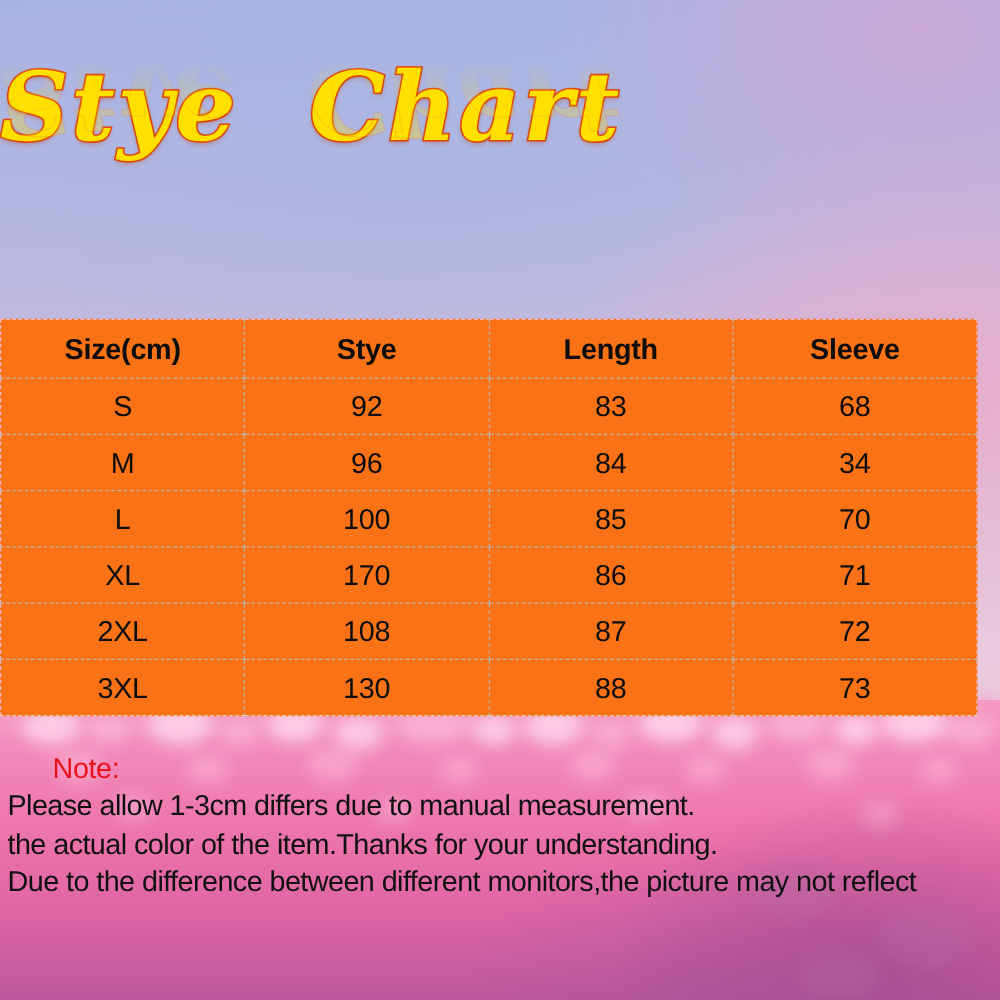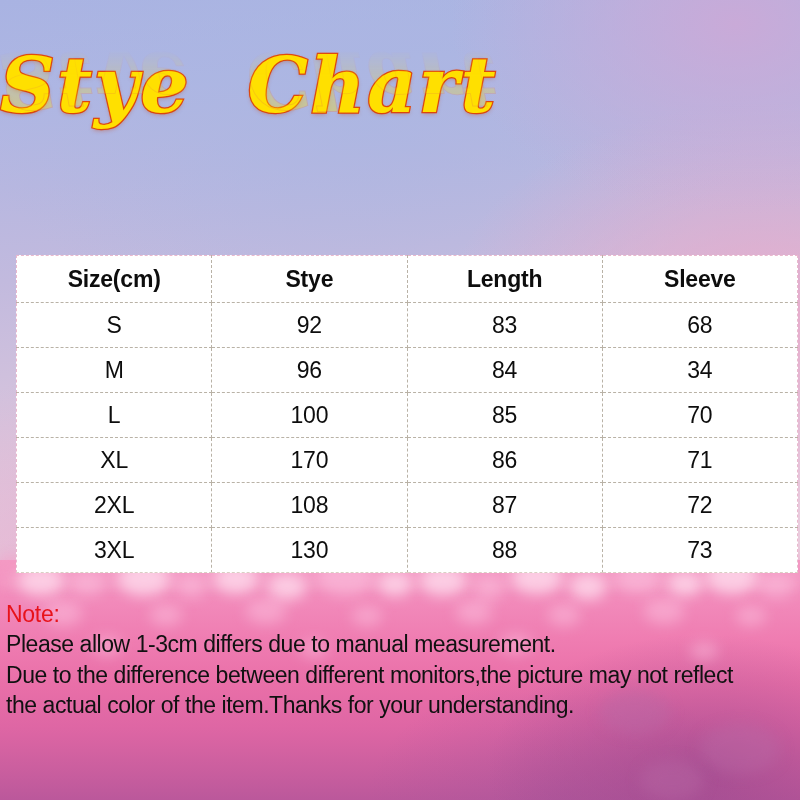--- a/index.html
+++ b/index.html
@@ -144,25 +144,25 @@
     left: 8px;
     top: 193px;
     font-size: 20px;
     color: #111111;
     letter-spacing: -0.2px;
   }
 
   
   .size-table {
     position: absolute;
-    left: 16px;
+    left: 0;
     top: 255px;
     width: 782px;
     border-collapse: collapse;
-    background: #ffffff;
+    background: #f97316;
     border: 1px dashed #eab8cd;
     table-layout: fixed;
   }
   .size-table td, .size-table th {
     border: 1px dashed #b9b2a6;
     text-align: center;
     color: #0d0d0d;
     font-weight: normal;
   }
   .size-table thead th {
@@ -188,20 +188,21 @@
     left: 6px;
     top: 600px;
     width: 792px;
   }
   .note-label {
     display: block;
     font-size: 23px;
     color: #e8121a;
     line-height: 1.28;
     letter-spacing: -0.3px;
+    margin-left: 36px;
   }
   .note-line {
     display: block;
     font-size: 23px;
     color: #111111;
     line-height: 1.32;
     letter-spacing: -0.45px;
     white-space: nowrap;
   }
 </style>
@@ -300,17 +301,17 @@
           <td>130</td>
           <td>88</td>
           <td>73</td>
         </tr>
       </tbody>
   </table>
 
   <div class="note-block">
     <span class="note-label">Note:</span>
     <span class="note-line">Please allow 1-3cm differs due to manual measurement.</span>
+    <span class="note-line">the actual color of the item.Thanks for your understanding.</span>
     <span class="note-line">Due to the difference between different monitors,the picture may not reflect</span>
-    <span class="note-line">the actual color of the item.Thanks for your understanding.</span>
   </div>
 
 </div>
 
 </body></html>

